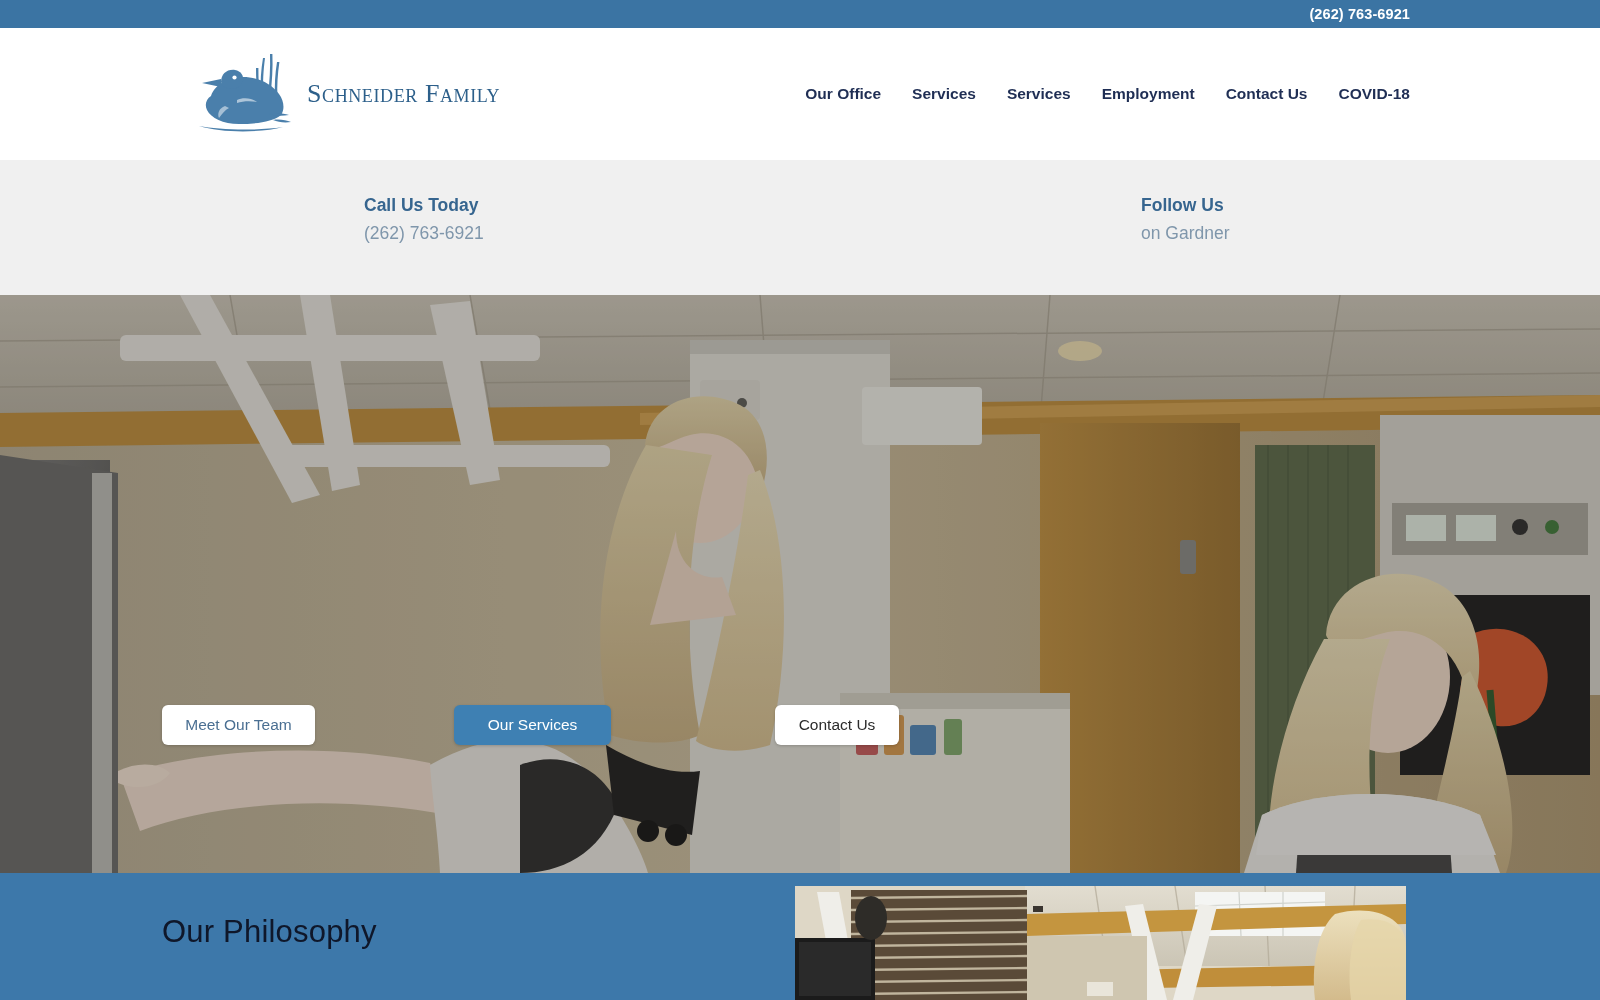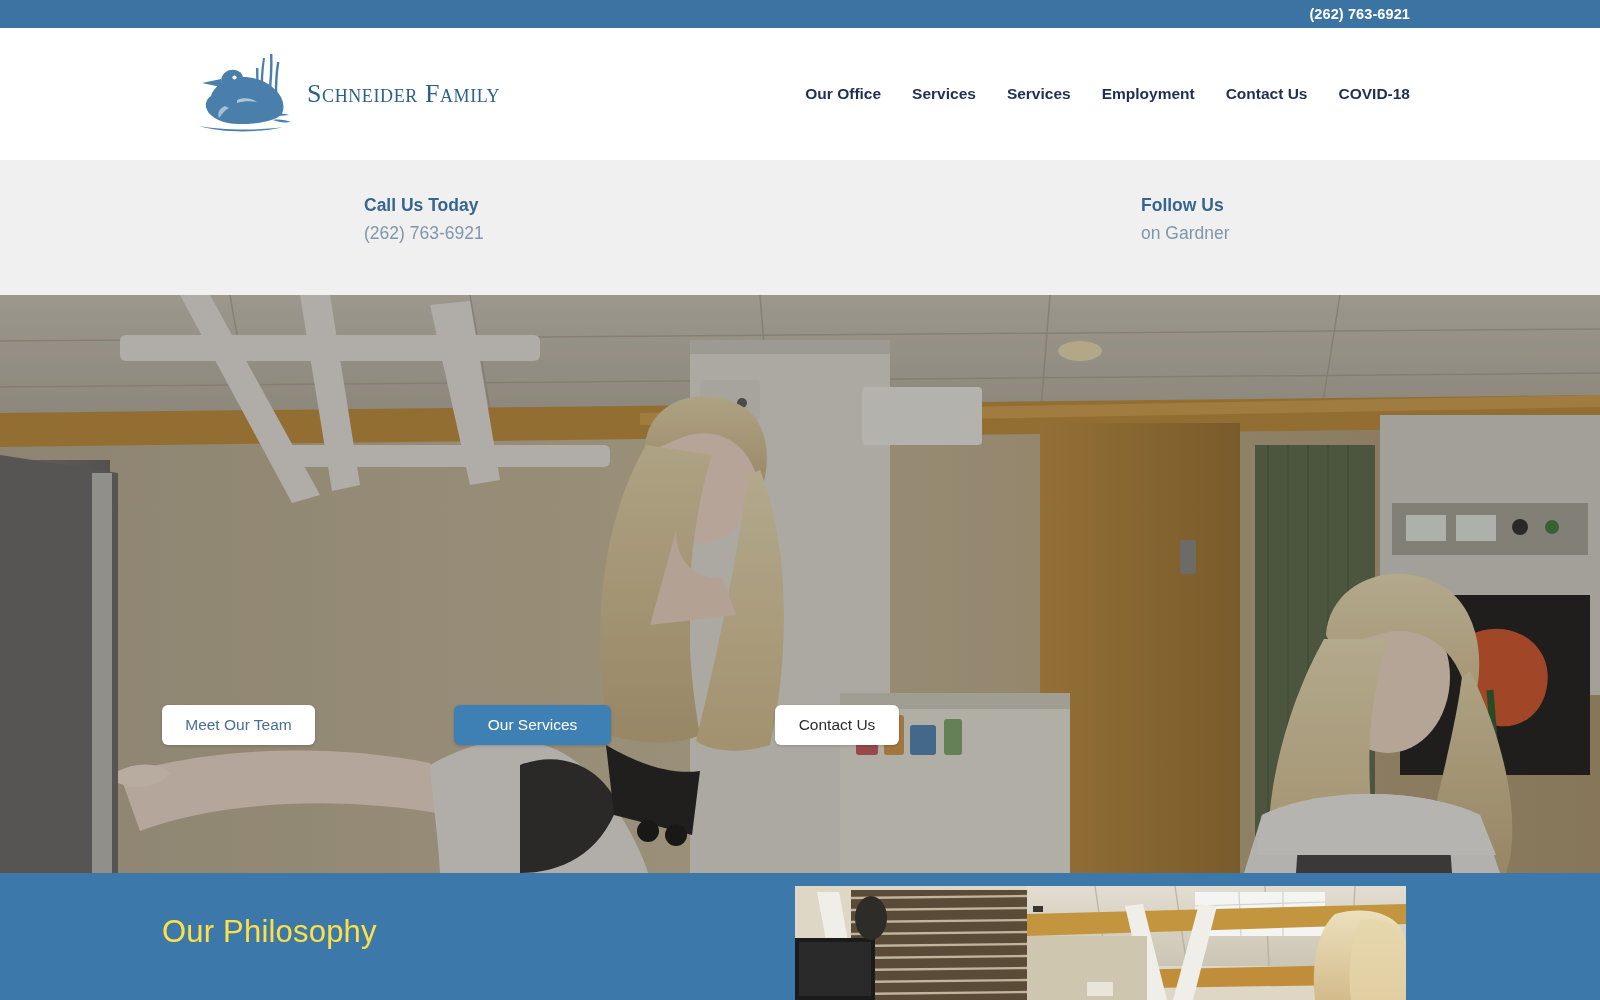--- a/index.html
+++ b/index.html
@@ -157,21 +157,21 @@
   .philosophy {
     position: relative;
     height: 127px;
     background: #3d78aa;
     overflow: hidden;
   }
   .phil-title {
     position: absolute;
     left: 162px;
     top: 41px;
-    color: #fde047;
+    color: #0f172a;
     font-size: 31px;
     font-weight: normal;
     letter-spacing: 0.2px;
   }
   .phil-photo {
     position: absolute;
     left: 795px;
     top: 13px;
     width: 611px;
     height: 114px;

